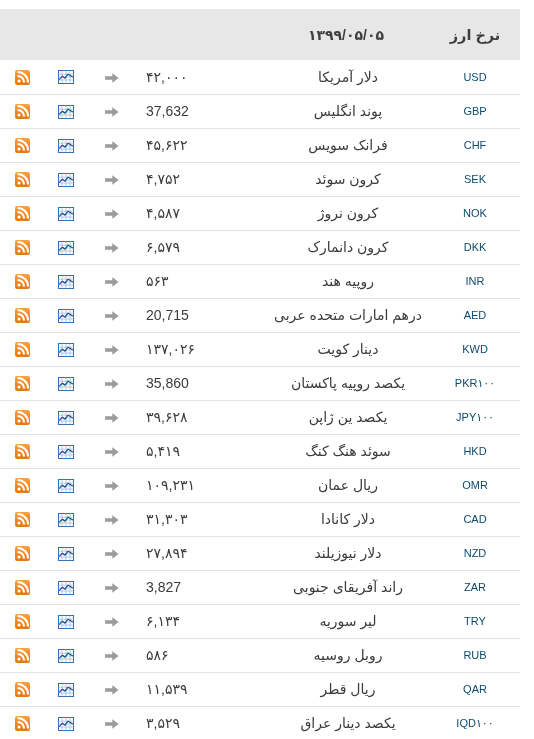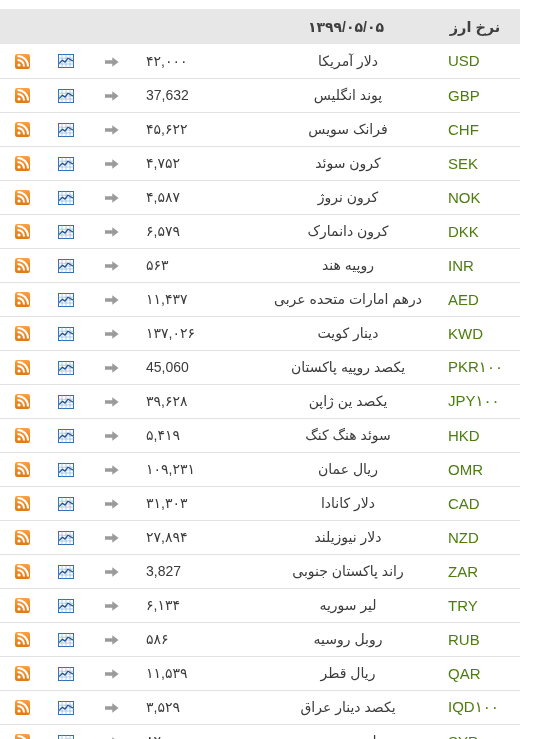--- a/index.html
+++ b/index.html
@@ -38,21 +38,21 @@
   .rate-table col.c-value  { width: 112px; }
   .rate-table col.c-arrow  { width: 48px;  }
   .rate-table col.c-chart  { width: 44px;  }
   .rate-table col.c-rss    { width: 44px;  }
 
   
   thead tr {
     background: #e7e7e7;
   }
   thead th {
-    height: 35px;
+    height: 51px;
     padding: 0;
     font-weight: bold;
     font-size: 14px;
     color: #3f3f3f;
     border: 0;
     vertical-align: middle;
   }
   th.h-title {
     text-align: center;
     padding-right: 18px;
@@ -78,26 +78,26 @@
 
   tbody td {
     padding: 0;
     vertical-align: middle;
     border: 0;
     font-size: 13.5px;
     color: #3b3b3b;
   }
 
   td.code {
-    text-align: left;
+    text-align: center;
     padding-right: 18px;
     direction: ltr;
     unicode-bidi: plaintext;
-    font-size: 15px;
-    color: #4d7c0f;
+    font-size: 11px;
+    color: #0c4a6e;
     white-space: nowrap;
   }
   
   td.code > span {
     display: inline-block;
     direction: ltr;
   }
 
   td.name {
     text-align: center;
@@ -450,21 +450,21 @@
           <path d="M2.6 7.0 A5.4 5.4 0 0 1 8.0 12.4 H10.1 A7.5 7.5 0 0 0 2.6 4.9 Z" fill="#ffffff"></path>
           <path d="M2.6 3.0 A9.4 9.4 0 0 1 12.0 12.4 H14.1 A11.5 11.5 0 0 0 2.6 0.9 Z" fill="#ffffff"></path>
         </svg>
       </span>
     </td>
   </tr>
 
   <tr>
     <td class="code"><span>AED</span></td>
     <td class="name">درهم امارات متحده عربی</td>
-    <td class="value">۱۱,۴۳۷</td>
+    <td class="value">20,715</td>
     <td class="arrow">
       <span class="icon-arrow">
         <svg viewBox="0 0 14 12" width="14" height="12" aria-hidden="true">
           <path d="M0 4.2 H7.3 V1.2 L13.6 6 L7.3 10.8 V7.8 H0 Z" fill="#9b9b9b"></path>
         </svg>
       </span>
     </td>
     <td class="chart">
       <span class="icon-chart">
         <svg viewBox="0 0 16 14" width="16" height="14" aria-hidden="true">
@@ -530,21 +530,21 @@
           <path d="M2.6 7.0 A5.4 5.4 0 0 1 8.0 12.4 H10.1 A7.5 7.5 0 0 0 2.6 4.9 Z" fill="#ffffff"></path>
           <path d="M2.6 3.0 A9.4 9.4 0 0 1 12.0 12.4 H14.1 A11.5 11.5 0 0 0 2.6 0.9 Z" fill="#ffffff"></path>
         </svg>
       </span>
     </td>
   </tr>
 
   <tr>
     <td class="code"><span>PKR۱۰۰</span></td>
     <td class="name">یکصد روپیه پاکستان</td>
-    <td class="value">45,060</td>
+    <td class="value">35,860</td>
     <td class="arrow">
       <span class="icon-arrow">
         <svg viewBox="0 0 14 12" width="14" height="12" aria-hidden="true">
           <path d="M0 4.2 H7.3 V1.2 L13.6 6 L7.3 10.8 V7.8 H0 Z" fill="#9b9b9b"></path>
         </svg>
       </span>
     </td>
     <td class="chart">
       <span class="icon-chart">
         <svg viewBox="0 0 16 14" width="16" height="14" aria-hidden="true">
@@ -769,21 +769,21 @@
           <circle cx="4.0" cy="11.0" r="1.55" fill="#ffffff"></circle>
           <path d="M2.6 7.0 A5.4 5.4 0 0 1 8.0 12.4 H10.1 A7.5 7.5 0 0 0 2.6 4.9 Z" fill="#ffffff"></path>
           <path d="M2.6 3.0 A9.4 9.4 0 0 1 12.0 12.4 H14.1 A11.5 11.5 0 0 0 2.6 0.9 Z" fill="#ffffff"></path>
         </svg>
       </span>
     </td>
   </tr>
 
   <tr>
     <td class="code"><span>ZAR</span></td>
-    <td class="name">راند پاکستان جنوبی</td>
+    <td class="name">راند آفریقای جنوبی</td>
     <td class="value">3,827</td>
     <td class="arrow">
       <span class="icon-arrow">
         <svg viewBox="0 0 14 12" width="14" height="12" aria-hidden="true">
           <path d="M0 4.2 H7.3 V1.2 L13.6 6 L7.3 10.8 V7.8 H0 Z" fill="#9b9b9b"></path>
         </svg>
       </span>
     </td>
     <td class="chart">
       <span class="icon-chart">

